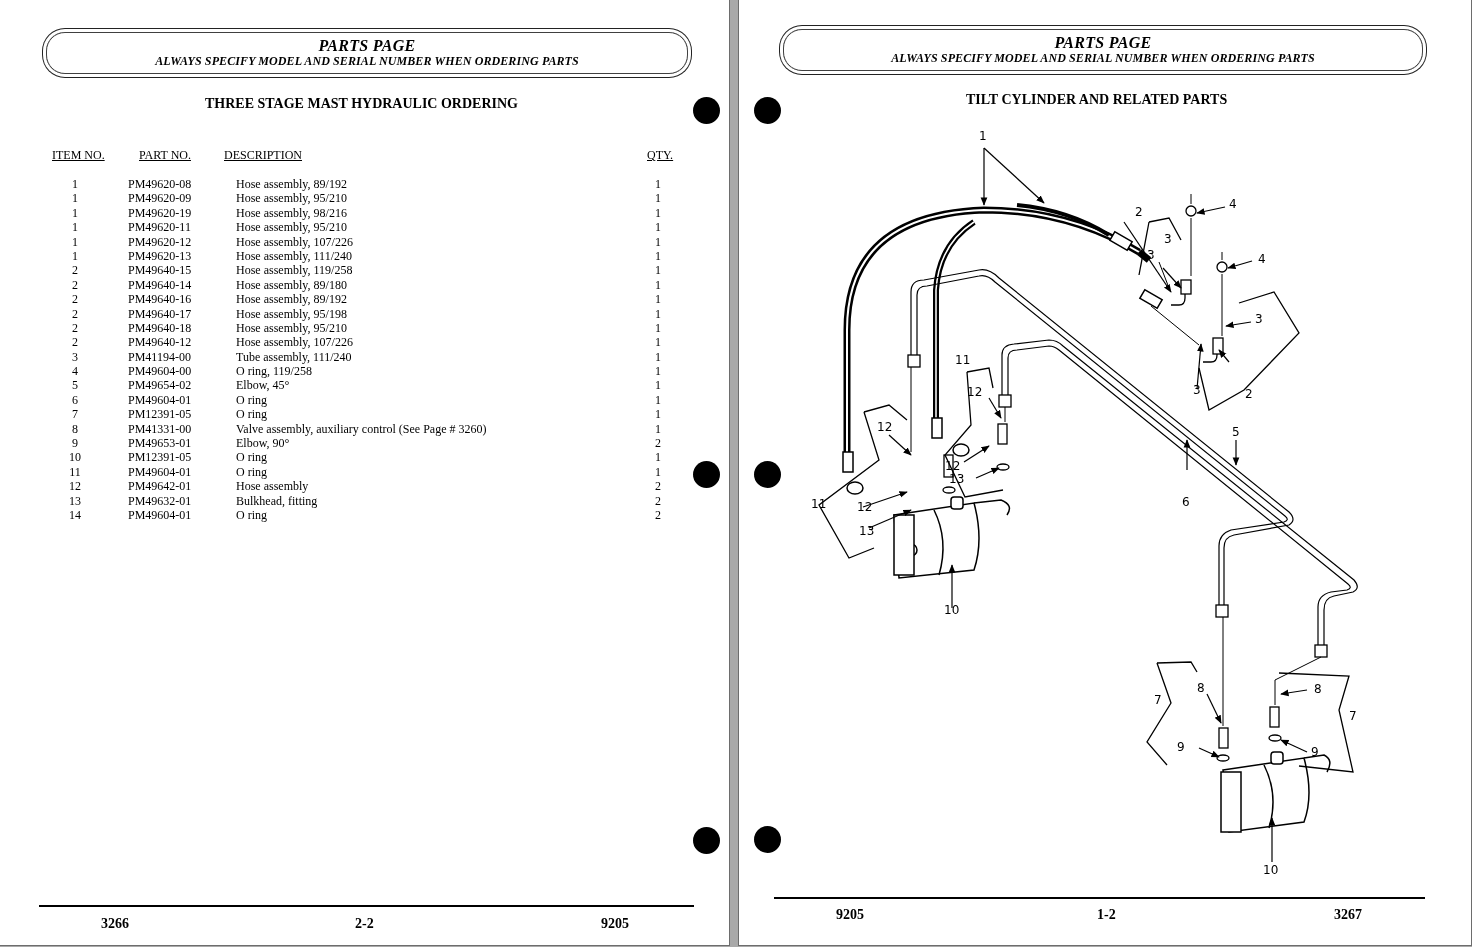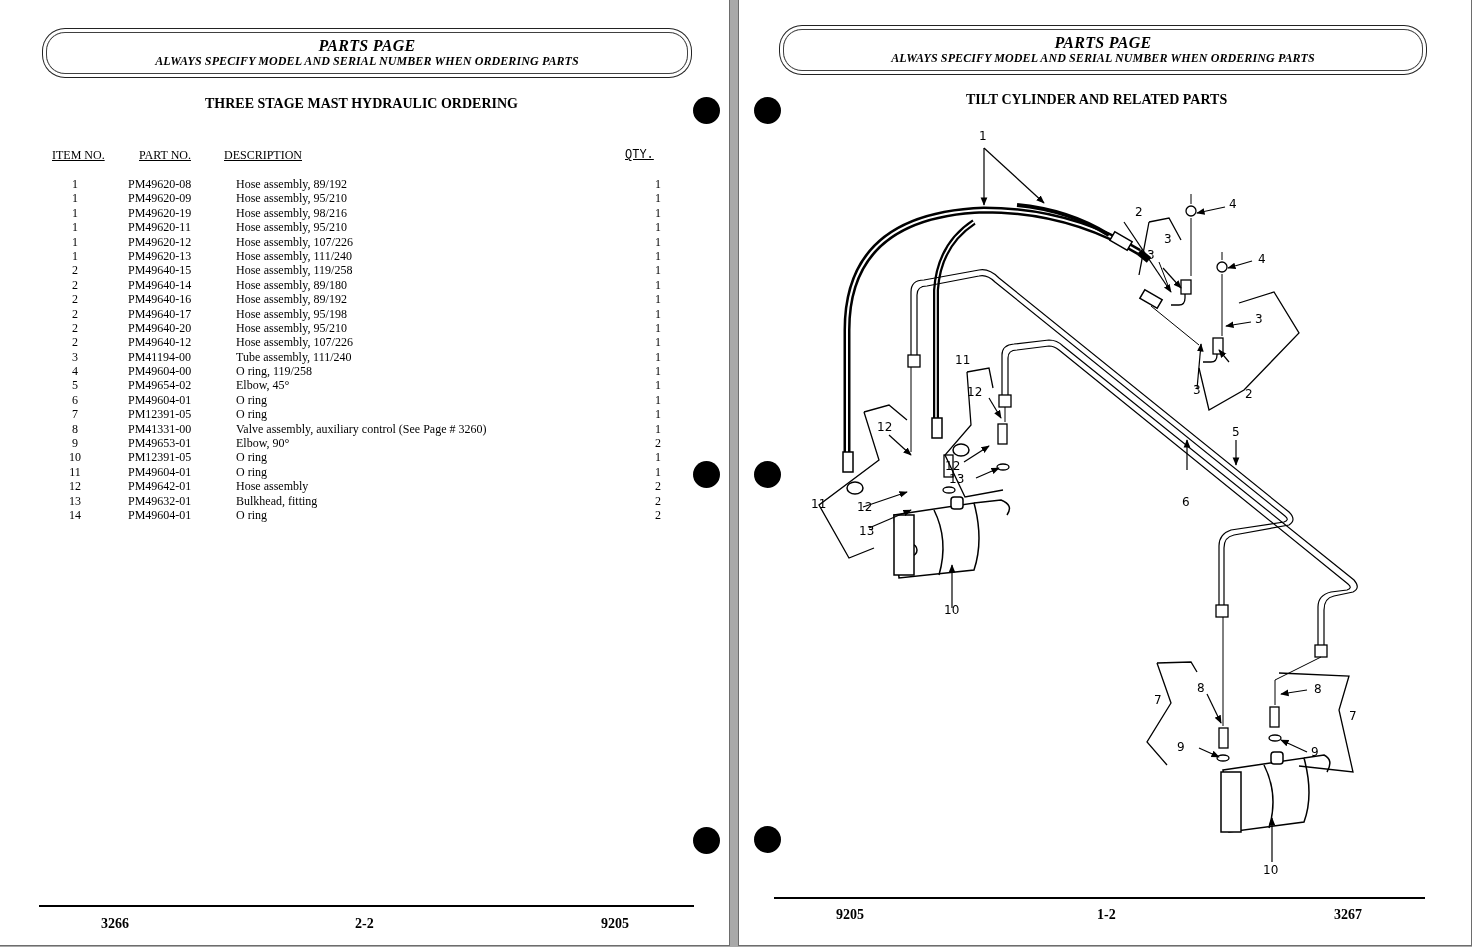--- a/index.html
+++ b/index.html
@@ -72,21 +72,21 @@
 
   <div class="section-title">THREE STAGE MAST HYDRAULIC ORDERING</div>
 
   <div class="hole" style="left:693px; top:97px;"></div>
   <div class="hole" style="left:693px; top:461px;"></div>
   <div class="hole" style="left:693px; top:827px;"></div>
 
   <div class="th" style="left:52px;">ITEM NO.</div>
   <div class="th" style="left:139px;">PART NO.</div>
   <div class="th" style="left:224px;">DESCRIPTION</div>
-  <div class="th" style="left:625px;font-family:Liberation Mono, monospace;">QTY.</div>
+  <div class="th" style="left:647px;">QTY.</div>
 
   <div class="rows" id="parts-rows">
       <div class="row">
         <span class="c-item">1</span>
         <span class="c-part">PM49620-08</span>
         <span class="c-desc">Hose assembly, 89/192</span>
         <span class="c-qty">1</span>
       </div>
       <div class="row">
         <span class="c-item">1</span>
@@ -137,21 +137,21 @@
         <span class="c-qty">1</span>
       </div>
       <div class="row">
         <span class="c-item">2</span>
         <span class="c-part">PM49640-17</span>
         <span class="c-desc">Hose assembly, 95/198</span>
         <span class="c-qty">1</span>
       </div>
       <div class="row">
         <span class="c-item">2</span>
-        <span class="c-part">PM49640-20</span>
+        <span class="c-part">PM49640-18</span>
         <span class="c-desc">Hose assembly, 95/210</span>
         <span class="c-qty">1</span>
       </div>
       <div class="row">
         <span class="c-item">2</span>
         <span class="c-part">PM49640-12</span>
         <span class="c-desc">Hose assembly, 107/226</span>
         <span class="c-qty">1</span>
       </div>
       <div class="row">

